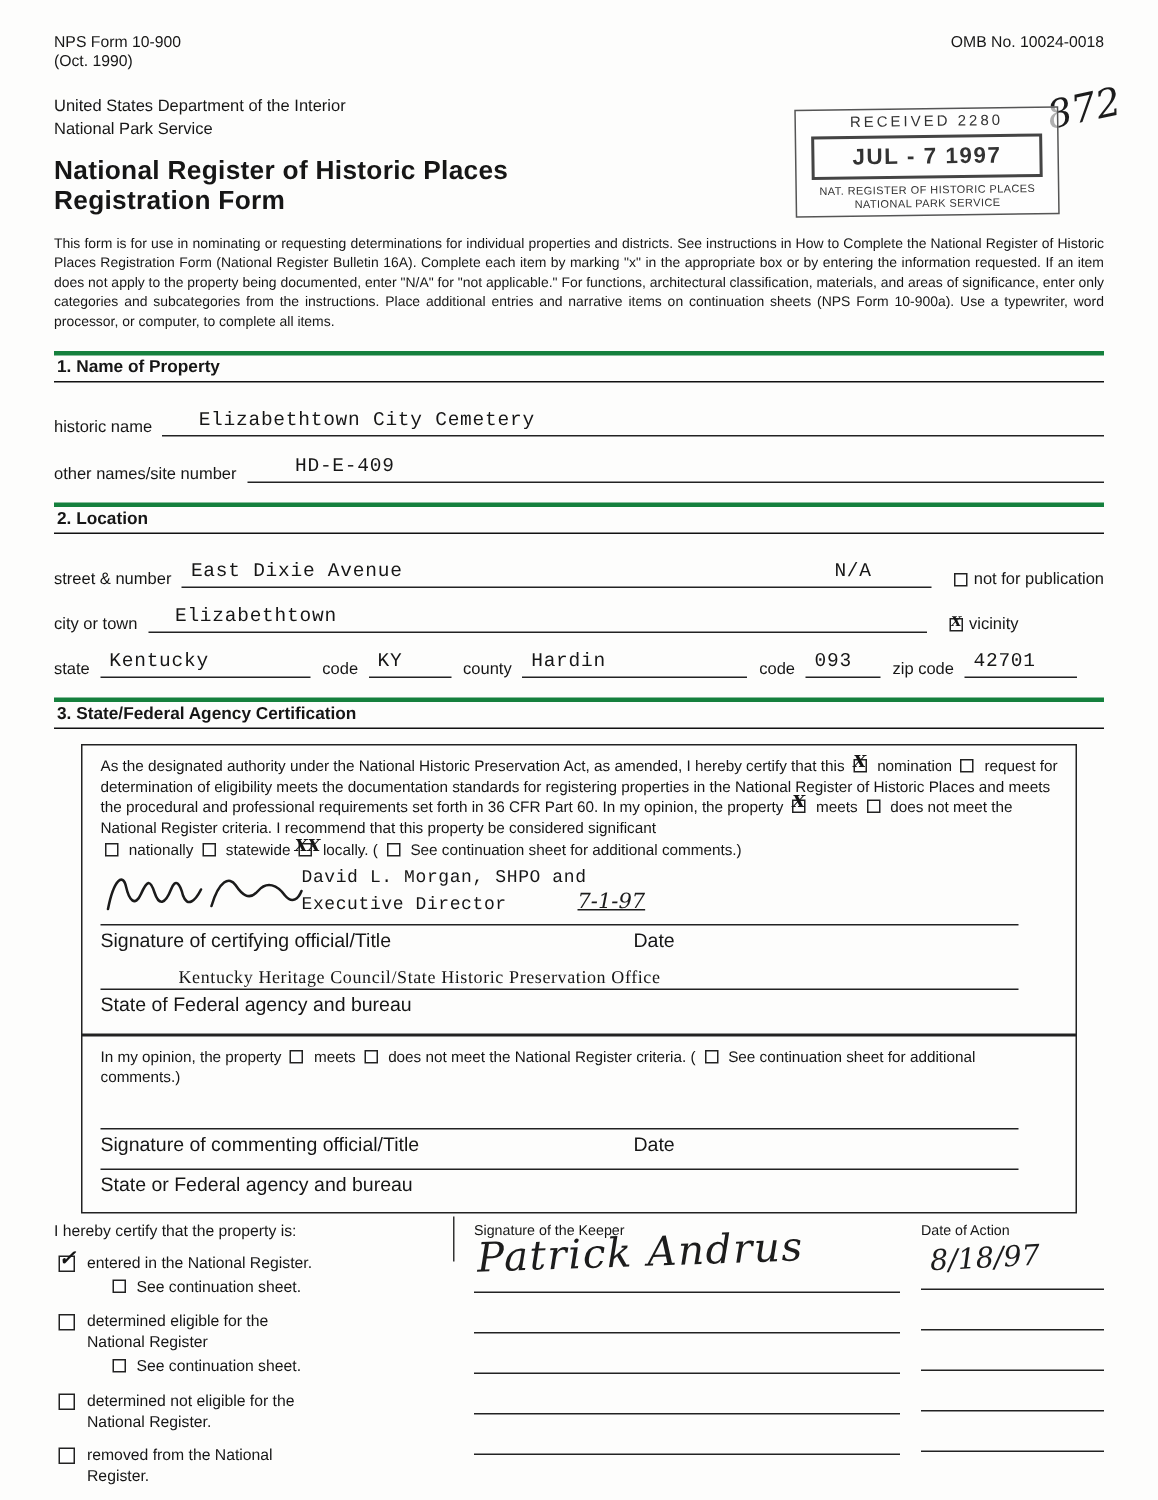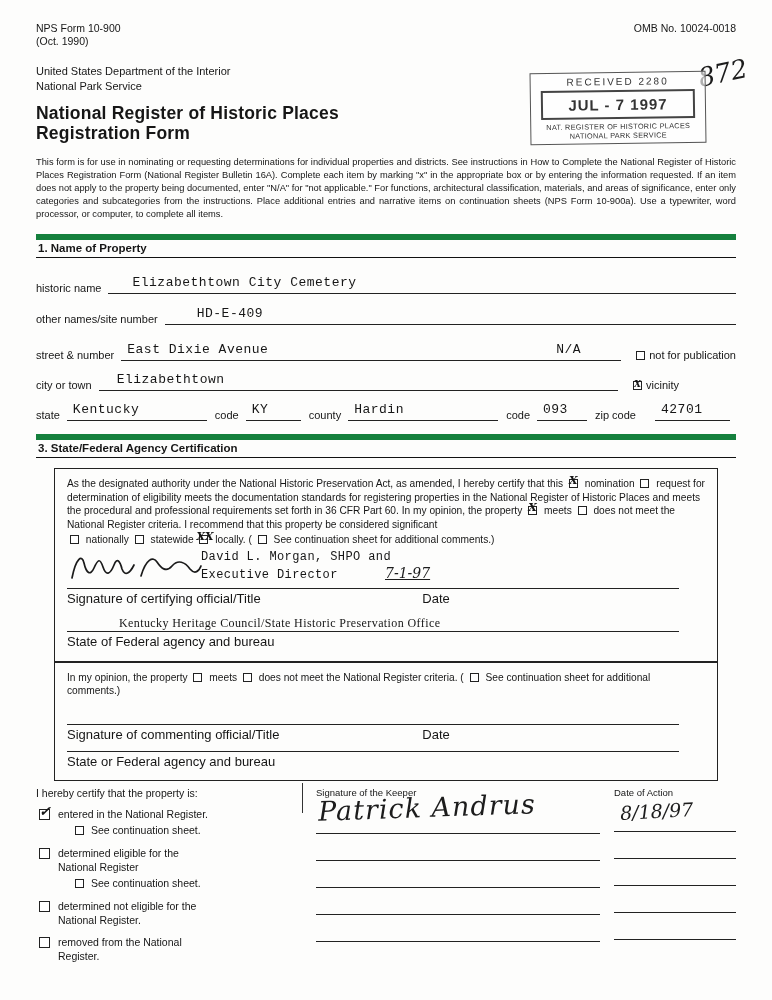--- a/index.html
+++ b/index.html
@@ -18,30 +18,30 @@
   .hand { font-family:"DejaVu Serif", serif; font-style:italic; color:#1c1c1c; }
   .num872 { position:absolute; top:58px; left:698px; font-size:26px; transform:rotate(-12deg); }
 
   
   .stamp { position:absolute; top:72px; left:530px; width:176px; border:1.5px solid #555; padding:3px 2px 2px 2px; transform:rotate(-0.8deg); color:#333; background:rgba(255,255,255,0.65); }
   .stamp-recv { font-size:10px; letter-spacing:2px; text-align:center; padding-bottom:3px; }
   .stamp-datebox { border:2.5px solid #444; margin:0 8px; text-align:center; font-weight:bold; font-size:15px; padding:4px 0; letter-spacing:1px; }
   .stamp-org { margin-top:3px; font-size:7.3px; text-align:center; line-height:1.3; letter-spacing:0.3px; }
 
   
-  .sec { margin-top:13px; border-top:6px solid #15803d; border-bottom:1.5px solid #111; font-weight:bold; font-size:11.5px; padding:2px 0 3px 2px; }
+  .sec { margin-top:13px; border-top:3px solid #15803d; border-bottom:1.5px solid #111; font-weight:bold; font-size:11.5px; padding:2px 0 3px 2px; }
 
   
   .row { display:flex; align-items:flex-end; font-size:11px; margin-top:19px; }
   .lbl { white-space:nowrap; padding-right:7px; }
   .mll { margin-left:8px; }
   .uline { border-bottom:1px solid #222; display:flex; align-items:flex-end; padding:0 6px 1px 6px; min-height:16px; }
   .grow { flex:1; }
   .typed { font-family:"Liberation Mono","DejaVu Sans Mono",monospace; font-size:13px; letter-spacing:0.5px; transform:translateY(-2px); white-space:nowrap; }
-  .w140 { width:140px; } .w55 { width:55px; } .w150 { width:150px; } .w50 { width:50px; } .w75 { width:75px;margin-left:12px; }
+  .w140 { width:140px; } .w55 { width:55px; } .w150 { width:150px; } .w50 { width:50px; } .w75 { width:75px; }
   .na-val { margin-left:auto; margin-right:34px; }
   .cbgroup { display:flex; align-items:center; margin-left:12px; white-space:nowrap; }
 
   
   .cb { display:inline-block; position:relative; width:9px; height:9px; border:1px solid #222; vertical-align:-1px; margin:0 4px 0 3px; background:#fff; flex:none; }
   .cb .mk { position:absolute; top:-5px; left:-1px; font-size:11px; font-weight:bold; font-family:"DejaVu Serif",serif; font-style:italic; line-height:1; }
   .cb.big { width:11px; height:11px; }
   .cb.big .mk { font-size:14px; top:-6px; }
 
   
@@ -124,20 +124,21 @@
     </span>
   </div>
 
   <div class="row" style="margin-top:14px">
     <span class="lbl">other names/site number</span>
     <span class="uline grow">
       <span class="typed" style="margin-left:26px">HD-E-409</span>
     </span>
   </div>
 
+  <div class="sec">2. Location</div>
 
   <div class="row">
     <span class="lbl">street &amp; number</span>
     <span class="uline grow">
       <span class="typed">East Dixie Avenue</span>
       <span class="typed na-val">N/A</span>
     </span>
     <span class="cbgroup">
       <span class="cb"></span>
       <span>not for publication</span>

